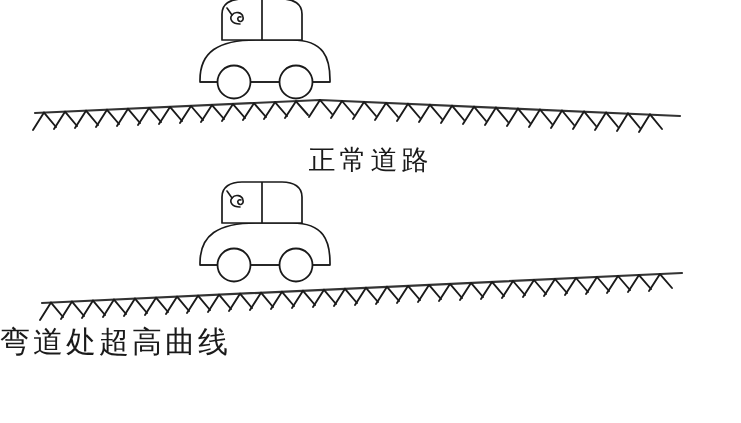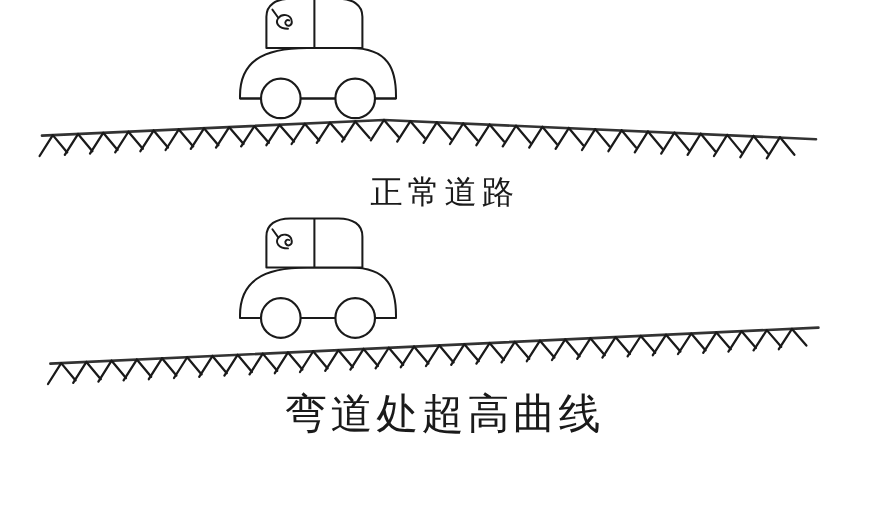--- a/index.html
+++ b/index.html
@@ -19,22 +19,22 @@
     font-weight:400;
   }
   #caption-normal{
     left:0;right:0;top:142px;
     text-align:center;
     font-size:27px;
     letter-spacing:4px;
   }
   #caption-super{
     left:0;right:0;top:322px;
-    text-align:center;
-    font-size:35px;
+    text-align:left;
+    font-size:30px;
     letter-spacing:3px;
   }
   svg{display:block;position:absolute;left:0;top:0;}
 </style>
 </head>
 <body>
 
 <div id="stage">
 
   <svg width="741" height="423" viewBox="0 0 741 423">

